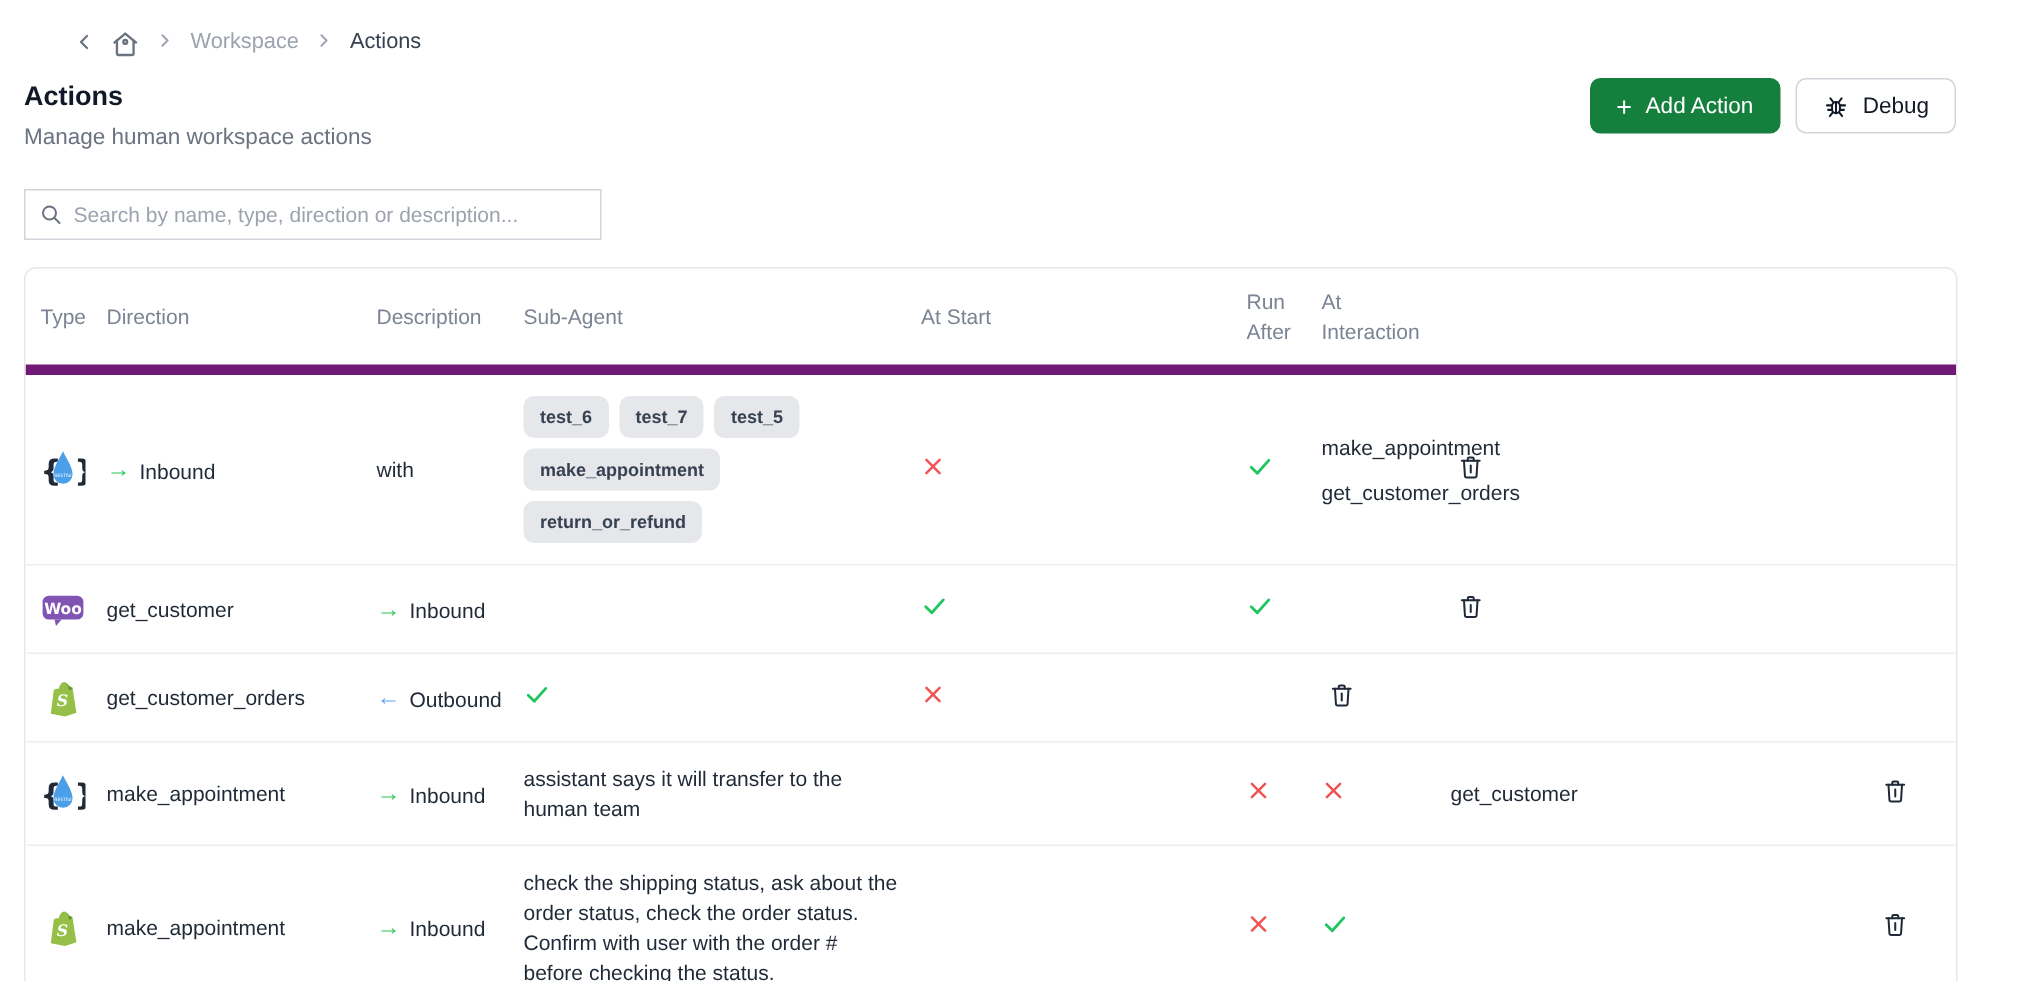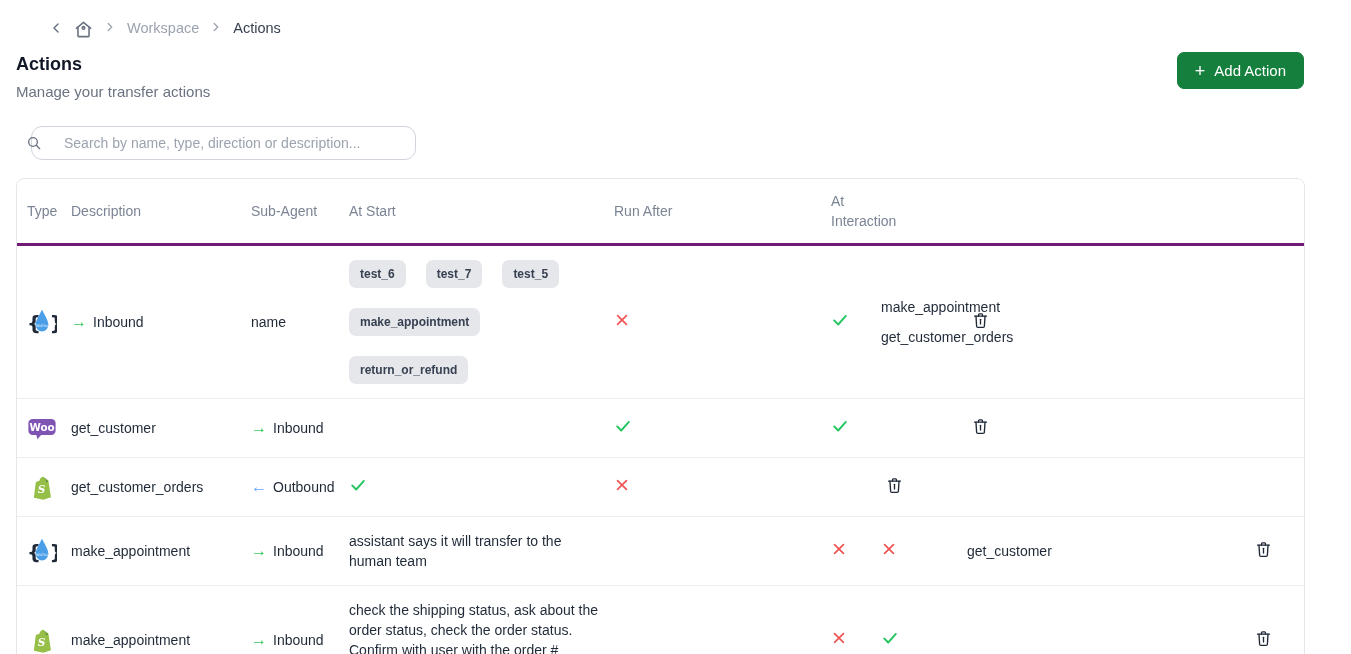--- a/index.html
+++ b/index.html
@@ -19,43 +19,43 @@
   .page-subtitle { font-size:15px; color:#6b7280; margin-top:8px; }
   .header-actions { display:flex; gap:10px; margin-top:-2px; padding-right:31px; }
   .btn { display:inline-flex; align-items:center; gap:9px; height:37px; padding:0 17px;
     border-radius:7px; font-size:15px; cursor:pointer; border:1px solid transparent; background:#fff; }
   .btn-primary { background:#15803d; color:#ffffff; border-color:#15803d; }
   .btn-secondary { border-color:#d1d5db; color:#111827; }
   .plus-glyph { font-size:18px; line-height:1; font-weight:400; }
 
   
   .search-wrap { margin:26px 16px 0 16px; position:relative; width:385px; }
-  .search-input { width:100%; height:34px; border:1px solid #d1d5db; border-radius:11px;
+  .search-input { width:100%; height:34px; border:1px solid #d1d5db; border-radius:0;
     padding:0 12px 0 32px; font-size:14px; color:#374151; outline:none;
-    font-family:"Liberation Sans","DejaVu Sans",sans-serif;margin-left:15px; }
+    font-family:"Liberation Sans","DejaVu Sans",sans-serif; }
   .search-input::placeholder { color:#9ca3af; }
   .search-icon { position:absolute; left:10px; top:9px; color:#6b7280; }
 
   
   .table-card { margin:18px 16px 0 16px; width:1289px; border:1px solid #e5e7eb;
     border-radius:8px; overflow:hidden; background:#fff; }
   .grid-cols { display:grid;
     grid-template-columns:44px 180px 98px 265px 217px 50px 86px 1fr 44px;
     padding:0 10px; align-items:center; }
-  .thead { border-bottom:3px solid #701a75; }
+  .thead { border-bottom:7px solid #701a75; }
   .th { font-size:14px; color:#7b8494; padding:12px 14px 12px 0; line-height:20px; align-self:center; }
   .row { border-bottom:1px solid #eceef1; }
   .row:last-child { border-bottom:none; }
   .cell { padding:14px 14px 14px 0; font-size:14px; color:#1f2937; line-height:20px; align-self:center; }
   .cell-type { display:flex; align-items:center; }
   .direction { display:inline-flex; align-items:center; gap:6px; white-space:nowrap; }
   .dir-arrow { font-size:16px; line-height:1; }
   .dir-in  { color:#34c759; }
   .dir-out { color:#60a5fa; }
-  .chips { display:flex; flex-wrap:wrap; gap:20px; }
+  .chips { display:flex; flex-wrap:wrap; gap:7px; }
   .chip { background:#e5e7eb; color:#374151; font-size:12px; font-weight:bold;
     padding:4px 11px; border-radius:7px; white-space:nowrap; }
   .bool-cell { display:flex; }
   .runafter { display:flex; flex-wrap:wrap; gap:10px; }
   .runafter span { white-space:nowrap; }
   .trash-btn { background:none; border:none; cursor:pointer; display:flex; align-items:center;
     justify-content:center; padding:4px; }
   .icon-badge { width:30px; height:30px; display:flex; align-items:center; justify-content:center; }
 </style>
 </head>
@@ -84,43 +84,61 @@
     <svg width="14" height="14" viewBox="0 0 24 24" fill="none" stroke="currentColor" stroke-width="2.2" stroke-linecap="round" stroke-linejoin="round">
         <path d="M9 6 L15 12 L9 18"></path>
       </svg>
   </span>
   <span class="crumb-current">Actions</span>
 </div>
 
 <div class="page-header">
   <div>
     <div class="page-title">Actions</div>
-    <div class="page-subtitle">Manage your transfer actions</div>
+    <div class="page-subtitle">Manage human workspace actions</div>
   </div>
   <div class="header-actions">
     <button class="btn btn-primary">
       <span class="plus-glyph">+</span>
       <span>Add Action</span>
     </button>
+    <button class="btn btn-secondary">
+      <span style="display:inline-flex;">
+        <svg width="18" height="18" viewBox="0 0 24 24" fill="none" stroke="#111827" stroke-width="1.8" stroke-linecap="round">
+          <rect x="8.5" y="8" width="7" height="10" rx="3.5"></rect>
+          <path d="M12 8 v10"></path>
+            <path d="M8.5 11 H4"></path>
+            <path d="M8.5 15 H5"></path>
+          <path d="M15.5 11 H20"></path>
+            <path d="M15.5 15 H19"></path>
+          <path d="M9.5 8 L7 4.8"></path>
+            <path d="M14.5 8 L17 4.8"></path>
+          <path d="M9 17.5 L6.5 20.5"></path>
+            <path d="M15 17.5 L17.5 20.5"></path>
+        </svg>
+      </span>
+      <span>Debug</span>
+    </button>
   </div>
 </div>
 
 <div class="search-wrap">
   <span class="search-icon">
     <svg width="16" height="16" viewBox="0 0 24 24" fill="none" stroke="currentColor" stroke-width="2" stroke-linecap="round">
         <circle cx="10.5" cy="10.5" r="6.5"></circle>
         <path d="M15.5 15.5 L20.5 20.5"></path>
       </svg>
   </span>
   <input class="search-input" type="text" placeholder="Search by name, type, direction or description..." style="">
 </div>
 
 <div class="table-card">
   <div class="grid-cols thead">
     <div class="th">Type</div>
+    <div class="th">Direction</div>
     <div class="th">Description</div>
     <div class="th">Sub-Agent</div>
     <div class="th">At Start</div>
     <div class="th">Run After</div>
     <div class="th">At Interaction</div>
     <div class="th"></div>
   </div>
   <div id="table-body">
       <div class="grid-cols row">
         <div class="cell cell-type">
@@ -130,21 +148,21 @@
               <text x="24" y="24" font-size="21" font-weight="bold" fill="#1f2937" font-family="DejaVu Sans,sans-serif">}</text>
               <path d="M16 3 C13 9 9.2 14.5 9.2 19.3 a6.8 6.8 0 0 0 13.6 0 C22.8 14.5 19 9 16 3 Z" fill="#4a9fe8"></path>
               <text x="16" y="21.5" text-anchor="middle" font-size="3.2" fill="#ffffff" font-family="DejaVu Sans,sans-serif">RESTful</text>
             </svg>
           </span>
         </div>
         <div class="cell"><span class="direction">
             <span class="dir-arrow dir-in">→</span>
             <span>Inbound</span>
           </span></div>
-        <div class="cell">name</div>
+        <div class="cell">with</div>
         <div class="cell">
           <div class="chips">
             <span class="chip">test_6</span>
             <span class="chip">test_7</span>
             <span class="chip">test_5</span>
             <span class="chip">make_appointment</span>
             <span class="chip">return_or_refund</span>
           </div>
         </div>
         <div class="cell bool-cell">

